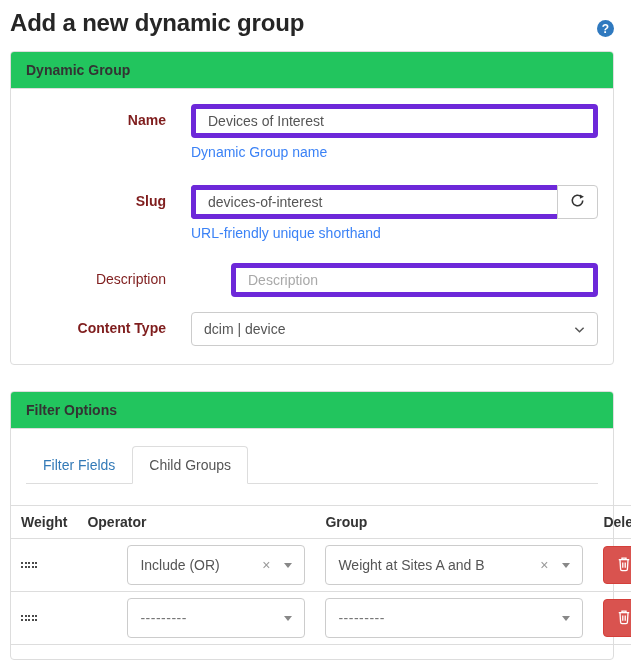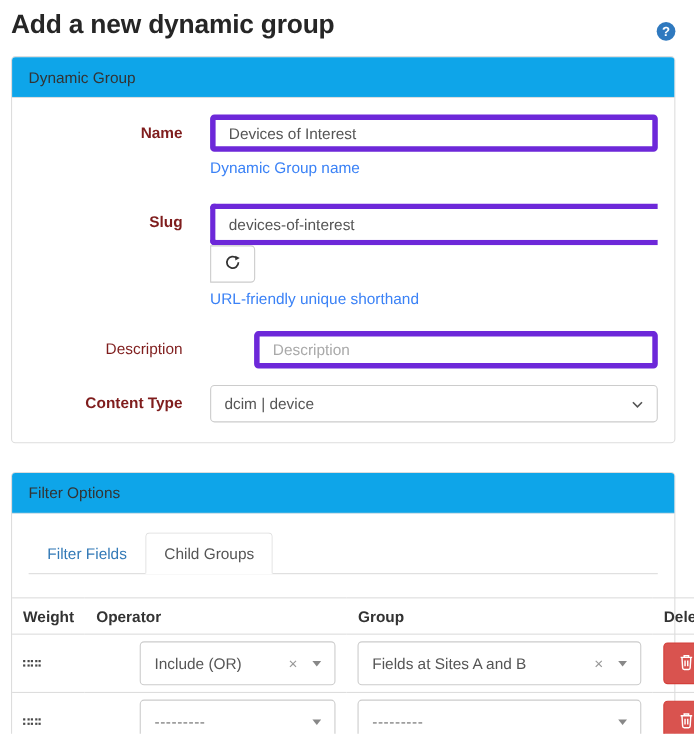--- a/index.html
+++ b/index.html
@@ -21,21 +21,21 @@
     background: #2f79bf; color: #fff; font-size: 12px; font-weight: bold;
     display: flex; align-items: center; justify-content: center;
     margin-top: 5px; cursor: pointer;
   }
 
   
   .panel { border: 1px solid #ddd; border-radius: 4px; background: #fff; }
   .panel + .panel { margin-top: 0; }
   .panel-1 { margin-bottom: 26px; }
   .panel-heading {
-    background: #0ea5e9; padding: 10px 15px; font-weight: normal; color: #333;
+    background: #22c55e; padding: 10px 15px; font-weight: bold; color: #333;
     border-bottom: 1px solid #ddd; border-radius: 3px 3px 0 0;
   }
   .panel-body { padding: 15px; }
 
   
   .form-group { display: flex; margin-bottom: 15px; }
   .form-group.last { margin-bottom: 3px; }
   .control-label {
     width: 165px; padding: 8px 25px 0 0; text-align: right;
     font-weight: bold; color: #7f1d1d; flex-shrink: 0;
@@ -44,21 +44,21 @@
   .controls { flex: 1; min-width: 0; }
   input.form-control {
     width: 100%; height: 34px; padding: 6px 12px;
     border: 5px solid #6d28d9; border-radius: 4px;
     font-family: inherit; font-size: 14px; color: #555; background: #fff;
   }
   input.form-control::placeholder { color: #a9a9a9; opacity: 1; }
   .help-block { color: #3b82f6; margin: 6px 0 10px; }
   .help-block.tight { margin-bottom: 0; }
 
-  .input-group { display: flex; width: 100%; flex-direction: column; }
+  .input-group { display: flex; width: 100%; }
   .input-group input { border-radius: 4px 0 0 4px; border-right: none; flex: 1; }
   .addon-btn {
     width: 41px; height: 34px; border: 1px solid #ccc; border-radius: 0 4px 4px 0;
     background: #fff; display: flex; align-items: center; justify-content: center;
     cursor: pointer; padding: 0;
   }
 
   .fake-select {
     height: 34px; border: 1px solid #ccc; border-radius: 4px; background: #fff;
     display: flex; align-items: center; padding: 0 12px; color: #555; cursor: pointer;
@@ -220,21 +220,21 @@
           </td>
           <td>
             <div class="select2 w-operator">
               <span class="sel-text">Include (OR)</span>
               <span class="sel-clear">×</span>
               <span class="sel-arrow"></span>
             </div>
           </td>
           <td>
             <div class="select2 w-group">
-              <span class="sel-text">Fields at Sites A and B</span>
+              <span class="sel-text">Weight at Sites A and B</span>
               <span class="sel-clear">×</span>
               <span class="sel-arrow"></span>
             </div>
           </td>
           <td>
             <button class="btn-danger">
               <span>
                 <svg width="14" height="16" viewBox="0 0 16 18" fill="none" stroke="#fff" stroke-width="1.5">
                   <path d="M2 4 h12"></path>
                   <path d="M5.7 4 V2.3 h4.6 V4"></path>

